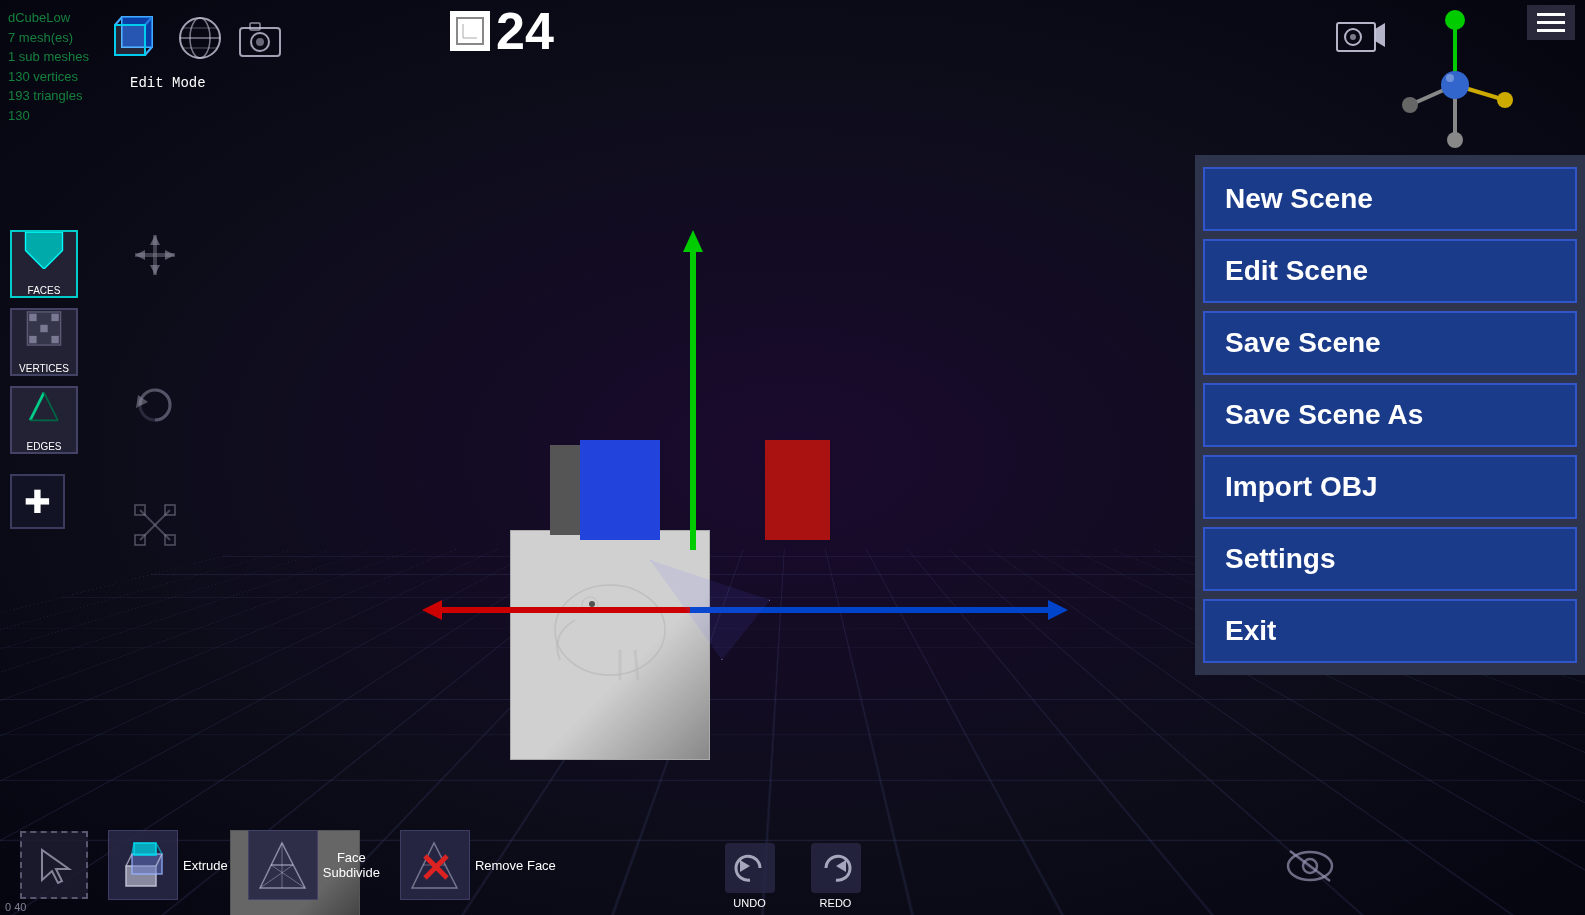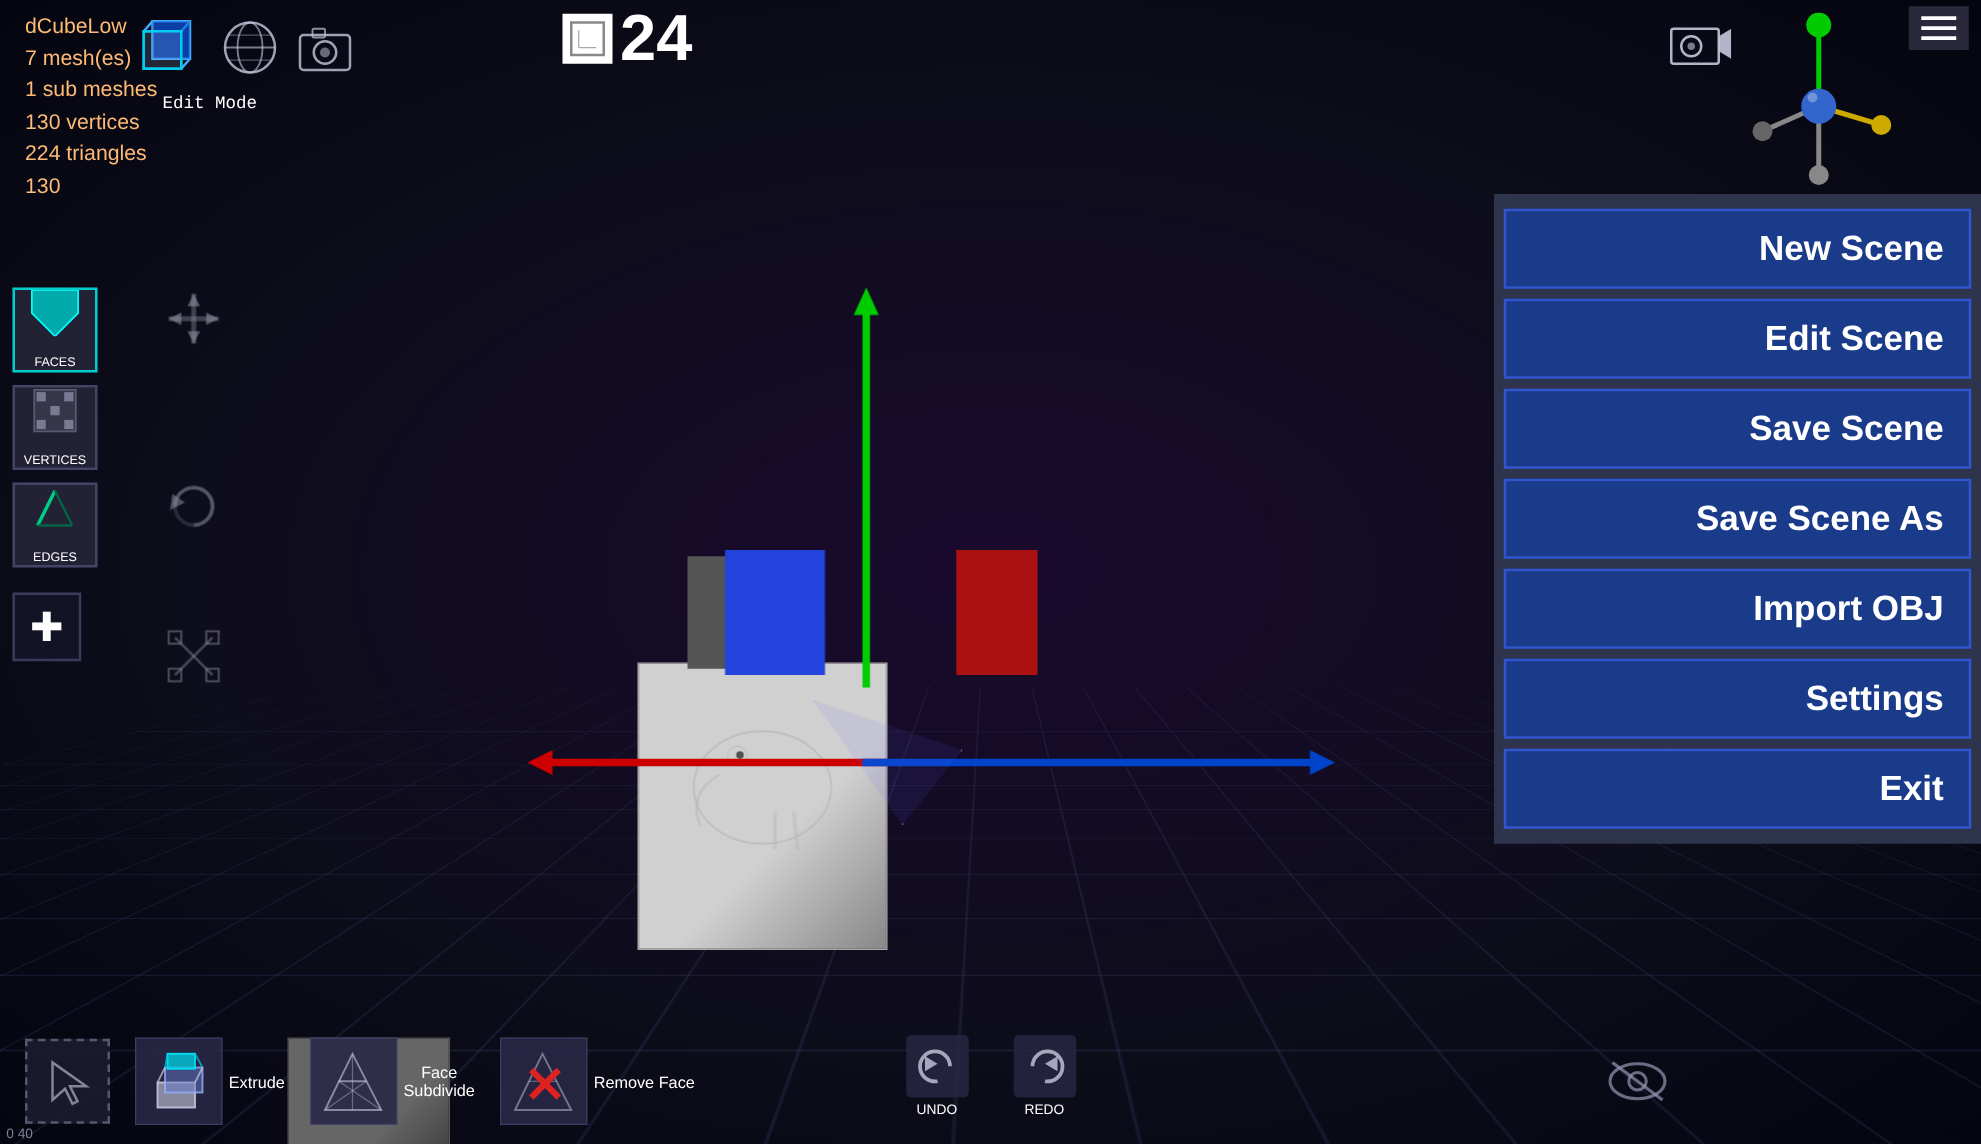--- a/index.html
+++ b/index.html
@@ -30,25 +30,24 @@
         linear-gradient(90deg, rgba(100,120,200,0.15) 1px, transparent 1px);
       background-size: 60px 60px;
       transform: perspective(600px) rotateX(50deg) translateY(200px) scale(2.5);
       transform-origin: center bottom;
     }
 
     #stats-panel {
       position: absolute;
       top: 8px;
       left: 8px;
-      font-size: 17px;
-      color: #fdba74;
+      font-size: 13px;
+      color: #15803d;
       line-height: 1.5;
       z-index: 20;
-      margin-left: 12px;
     }
 
     #toolbar-icons {
       position: absolute;
       top: 5px;
       left: 100px;
       display: flex;
       align-items: center;
       gap: 10px;
       z-index: 20;
@@ -207,21 +206,21 @@
       border: 1px solid rgba(100,100,150,0.4);
       display: flex;
       align-items: center;
       justify-content: center;
       position: relative;
     }
 
     
     #undo-redo {
       position: absolute;
-      bottom: 21px;
+      bottom: 6px;
       left: 50%;
       transform: translateX(-50%);
       display: flex;
       gap: 36px;
       z-index: 20;
       justify-content: space-between;
     }
 
     .undo-redo-btn {
       display: flex;
@@ -321,21 +320,21 @@
 
     .scene-menu-btn {
       background: #1a3a8a;
       border: 2px solid #3355cc;
       color: white;
       font-size: 28px;
       font-weight: bold;
       padding: 14px 20px;
       margin: 4px 0;
       cursor: pointer;
-      text-align: right;
+      text-align: left;
       display: block;
       width: 100%;
     }
 
     
     #status-bar {
       position: absolute;
       bottom: 0;
       left: 0;
       font-size: 11px;
@@ -525,21 +524,21 @@
   <div class="arrow-green-v"></div>
   <div class="arrow-red-h"></div>
   <div class="arrow-blue-h"></div>
 </div>
 
 <div id="stats-panel">
   <div>dCubeLow</div>
   <div>7 mesh(es)</div>
   <div>1 sub meshes</div>
   <div>130 vertices</div>
-  <div>224 triangles</div>
+  <div>193 triangles</div>
   <div>130</div>
 </div>
 
 <div id="toolbar-icons">
 
   <button class="toolbar-icon-btn">
     <svg width="65" height="65" viewBox="0 0 65 65">
 
       <rect x="15" y="20" width="30" height="30" fill="none" stroke="#00ccee" stroke-width="2"></rect>
       <rect x="22" y="12" width="30" height="30" fill="rgba(30,60,180,0.7)" stroke="#44aaff" stroke-width="2"></rect>

